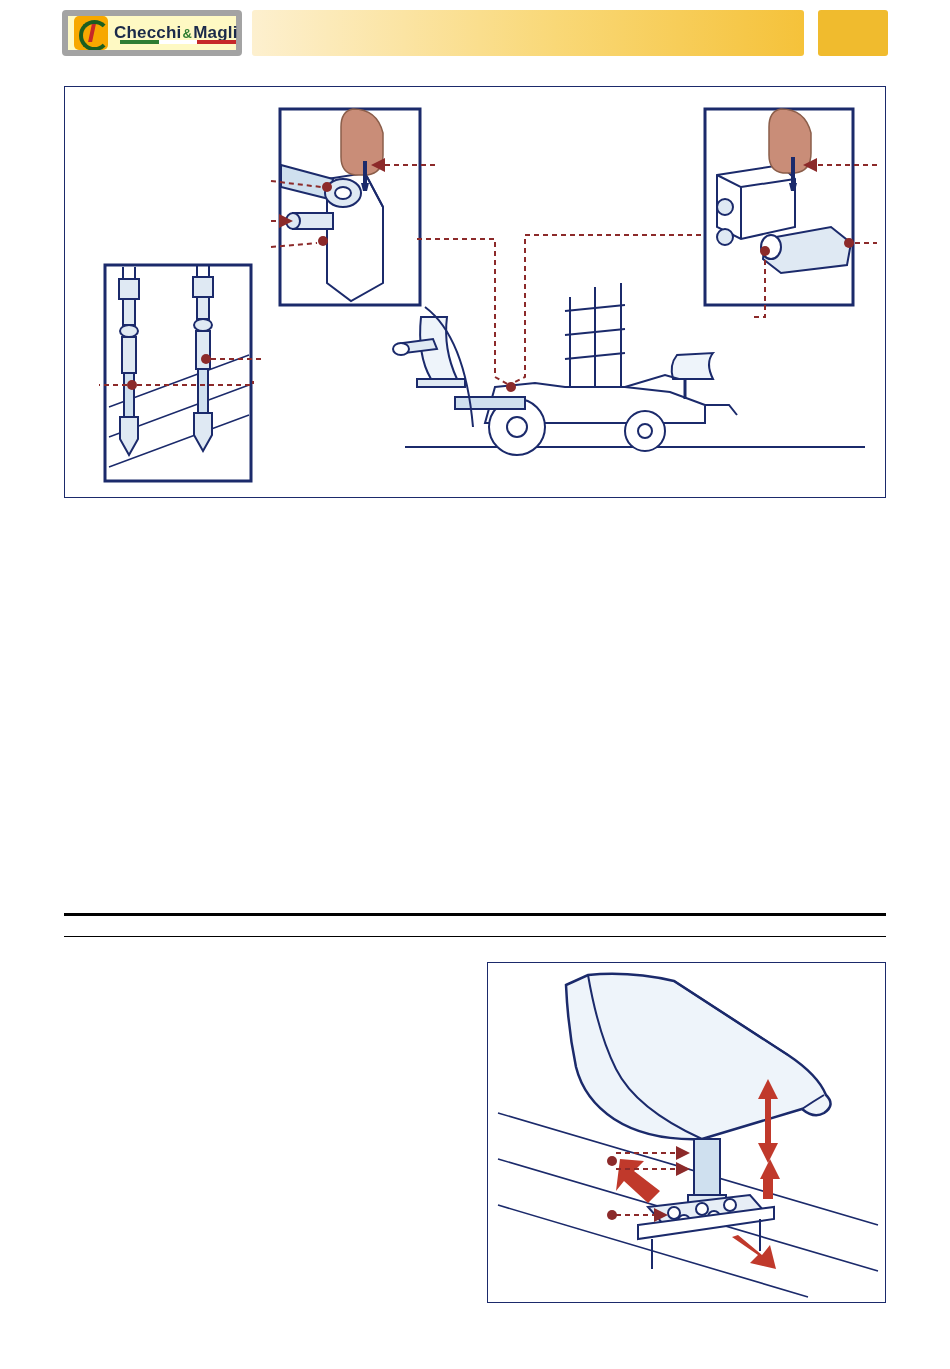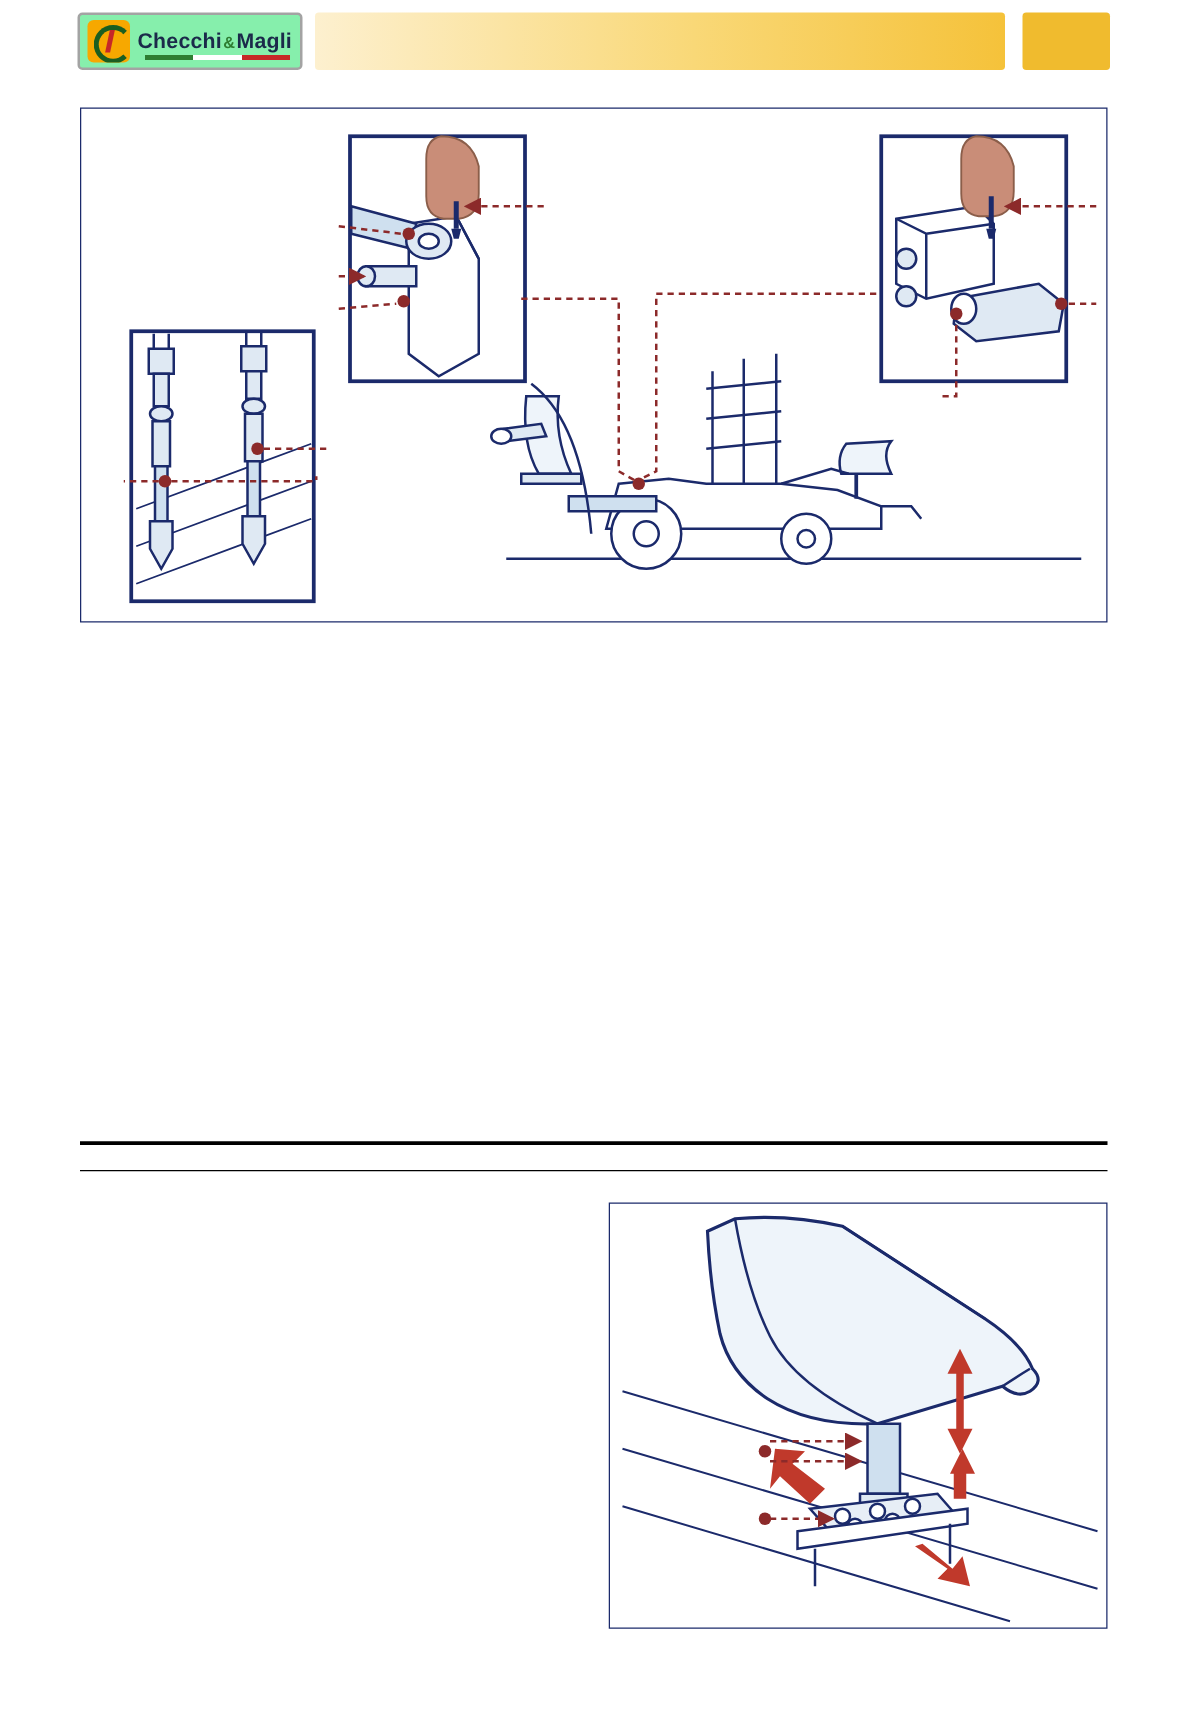--- a/index.html
+++ b/index.html
@@ -18,22 +18,22 @@
   
   .header {
     position: absolute;
     left: 0; top: 0;
     width: 950px; height: 70px;
   }
   .logo-box {
     position: absolute;
     left: 62px; top: 10px;
     width: 180px; height: 46px;
-    background: #86efac;
-    border: 2px solid #a3a3a3;
+    background: #fef9c3;
+    border: 6px solid #a3a3a3;
     border-radius: 4px;
     display: flex;
     align-items: center;
     padding-left: 6px;
     box-sizing: border-box;
   }
   .logo-mark {
     width: 34px; height: 34px;
     background: #f7a800;
     border-radius: 5px;

